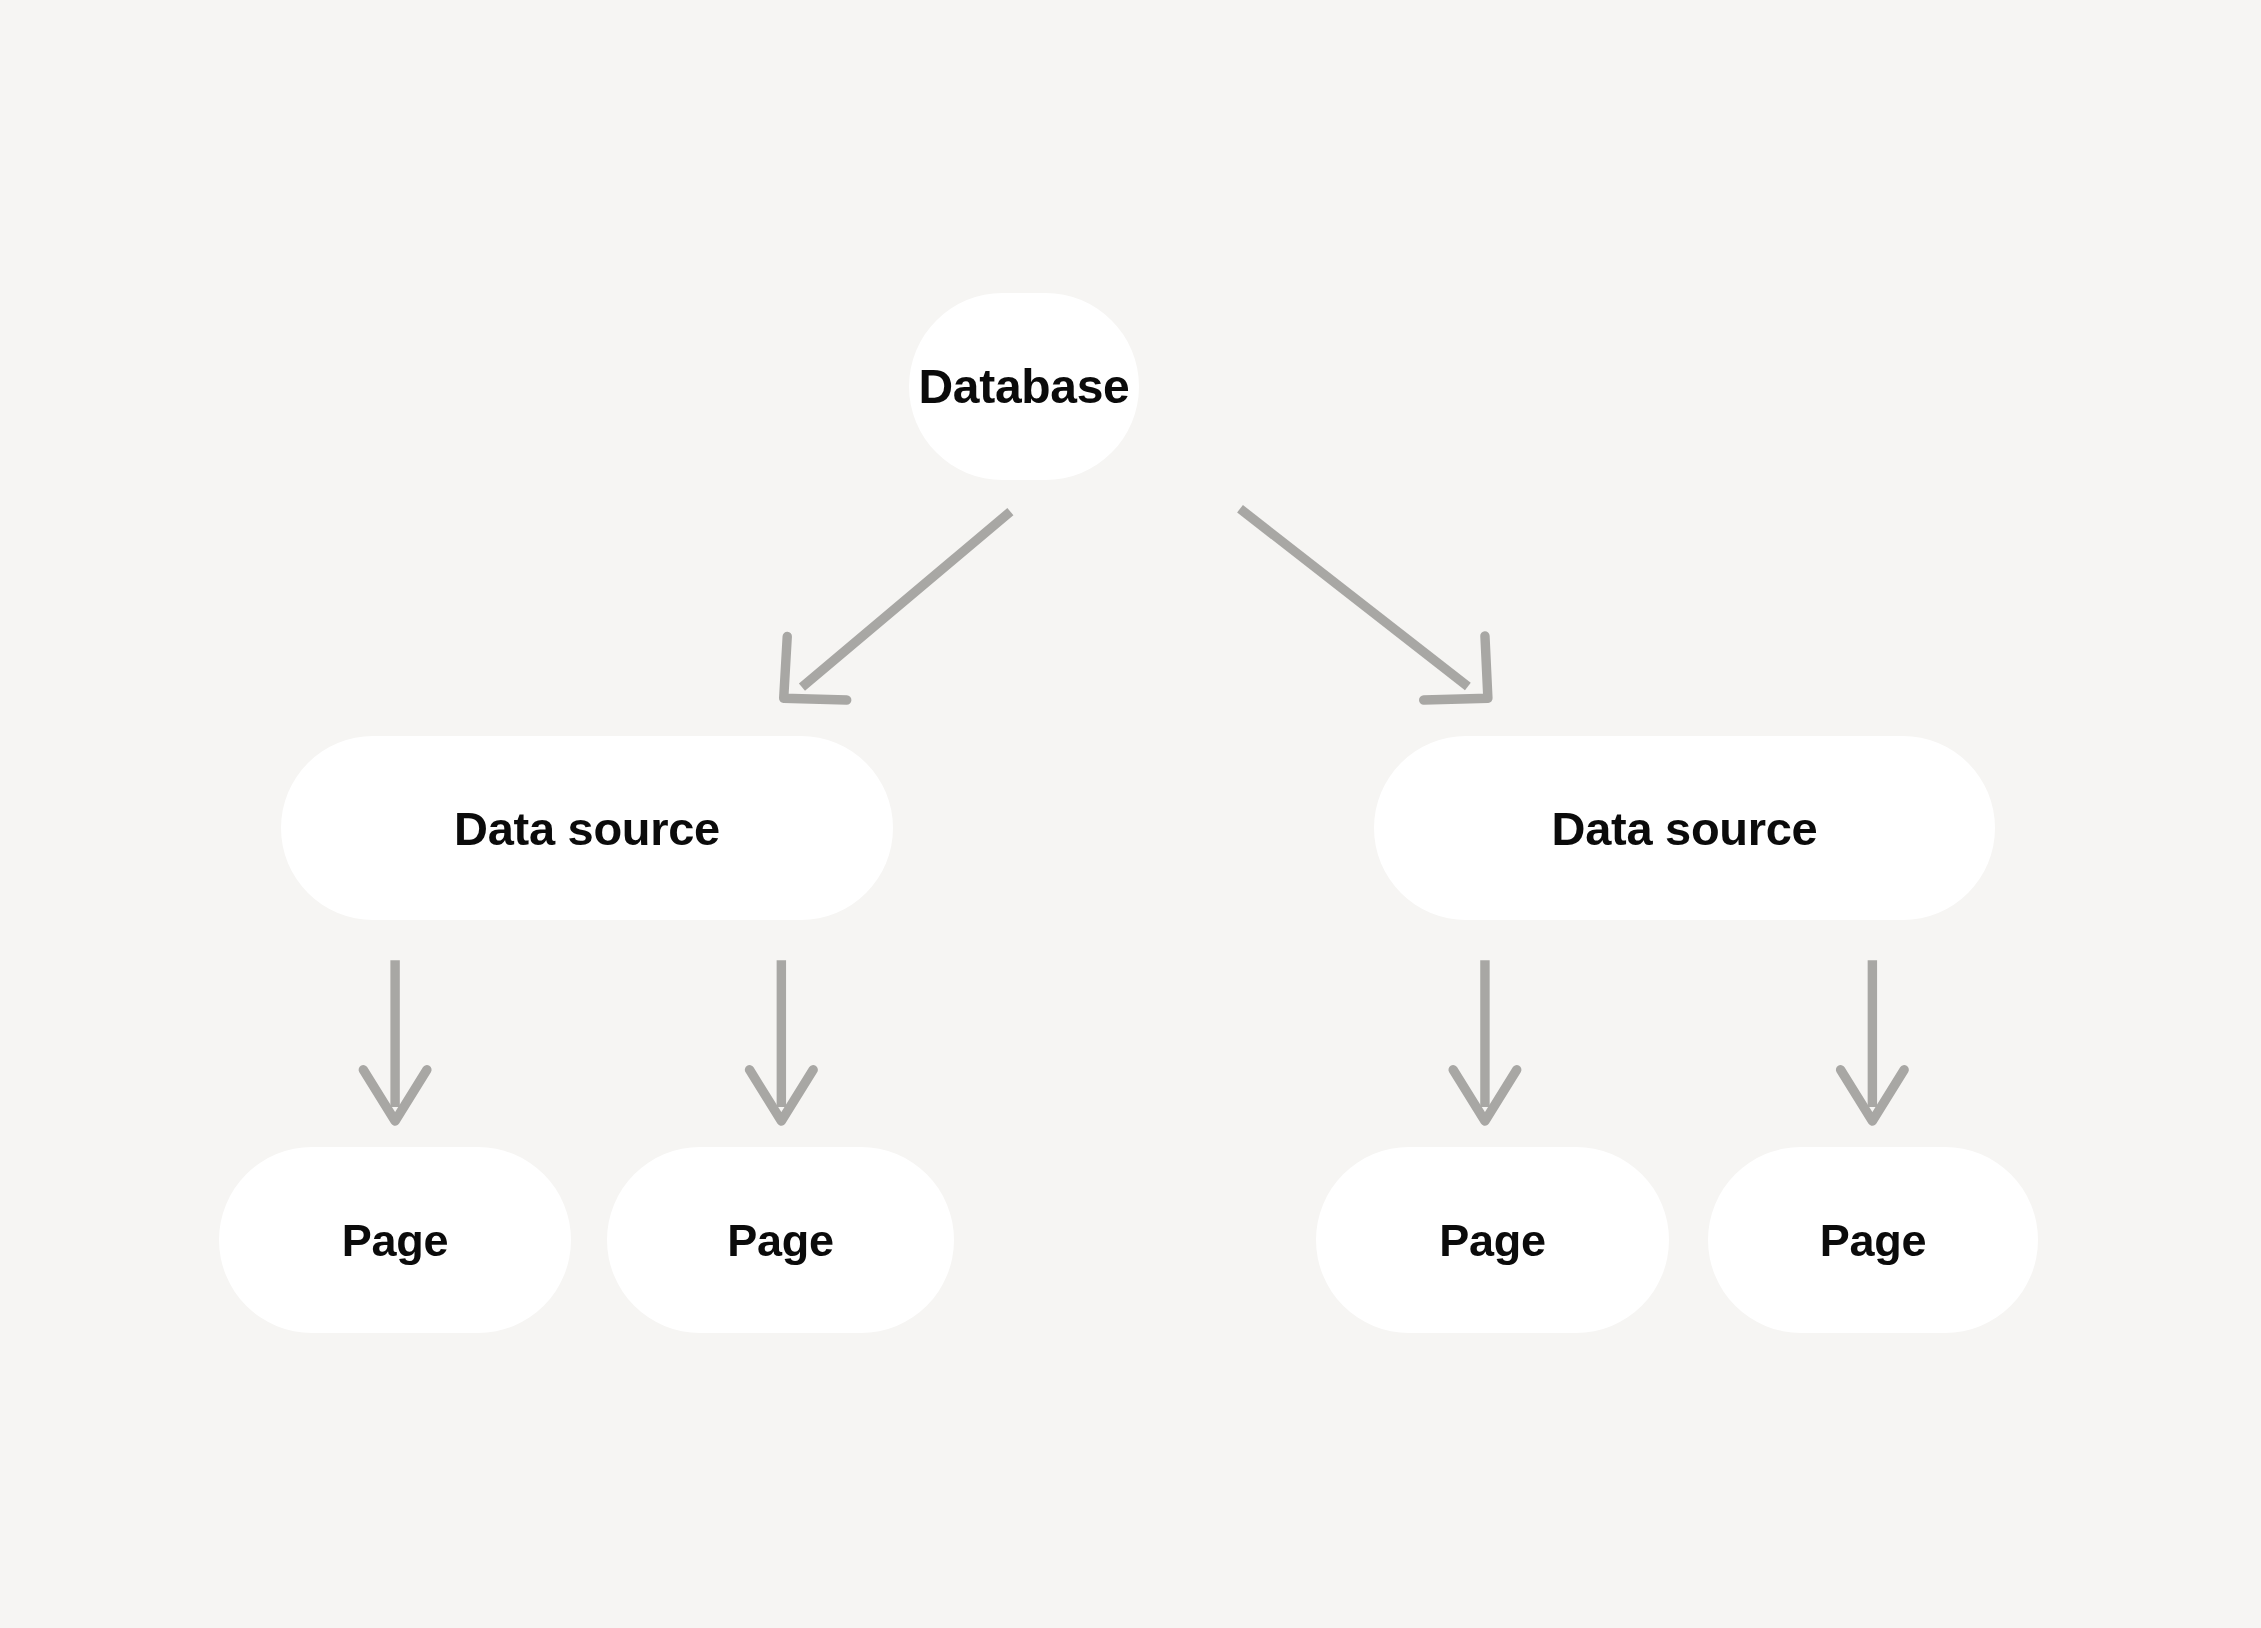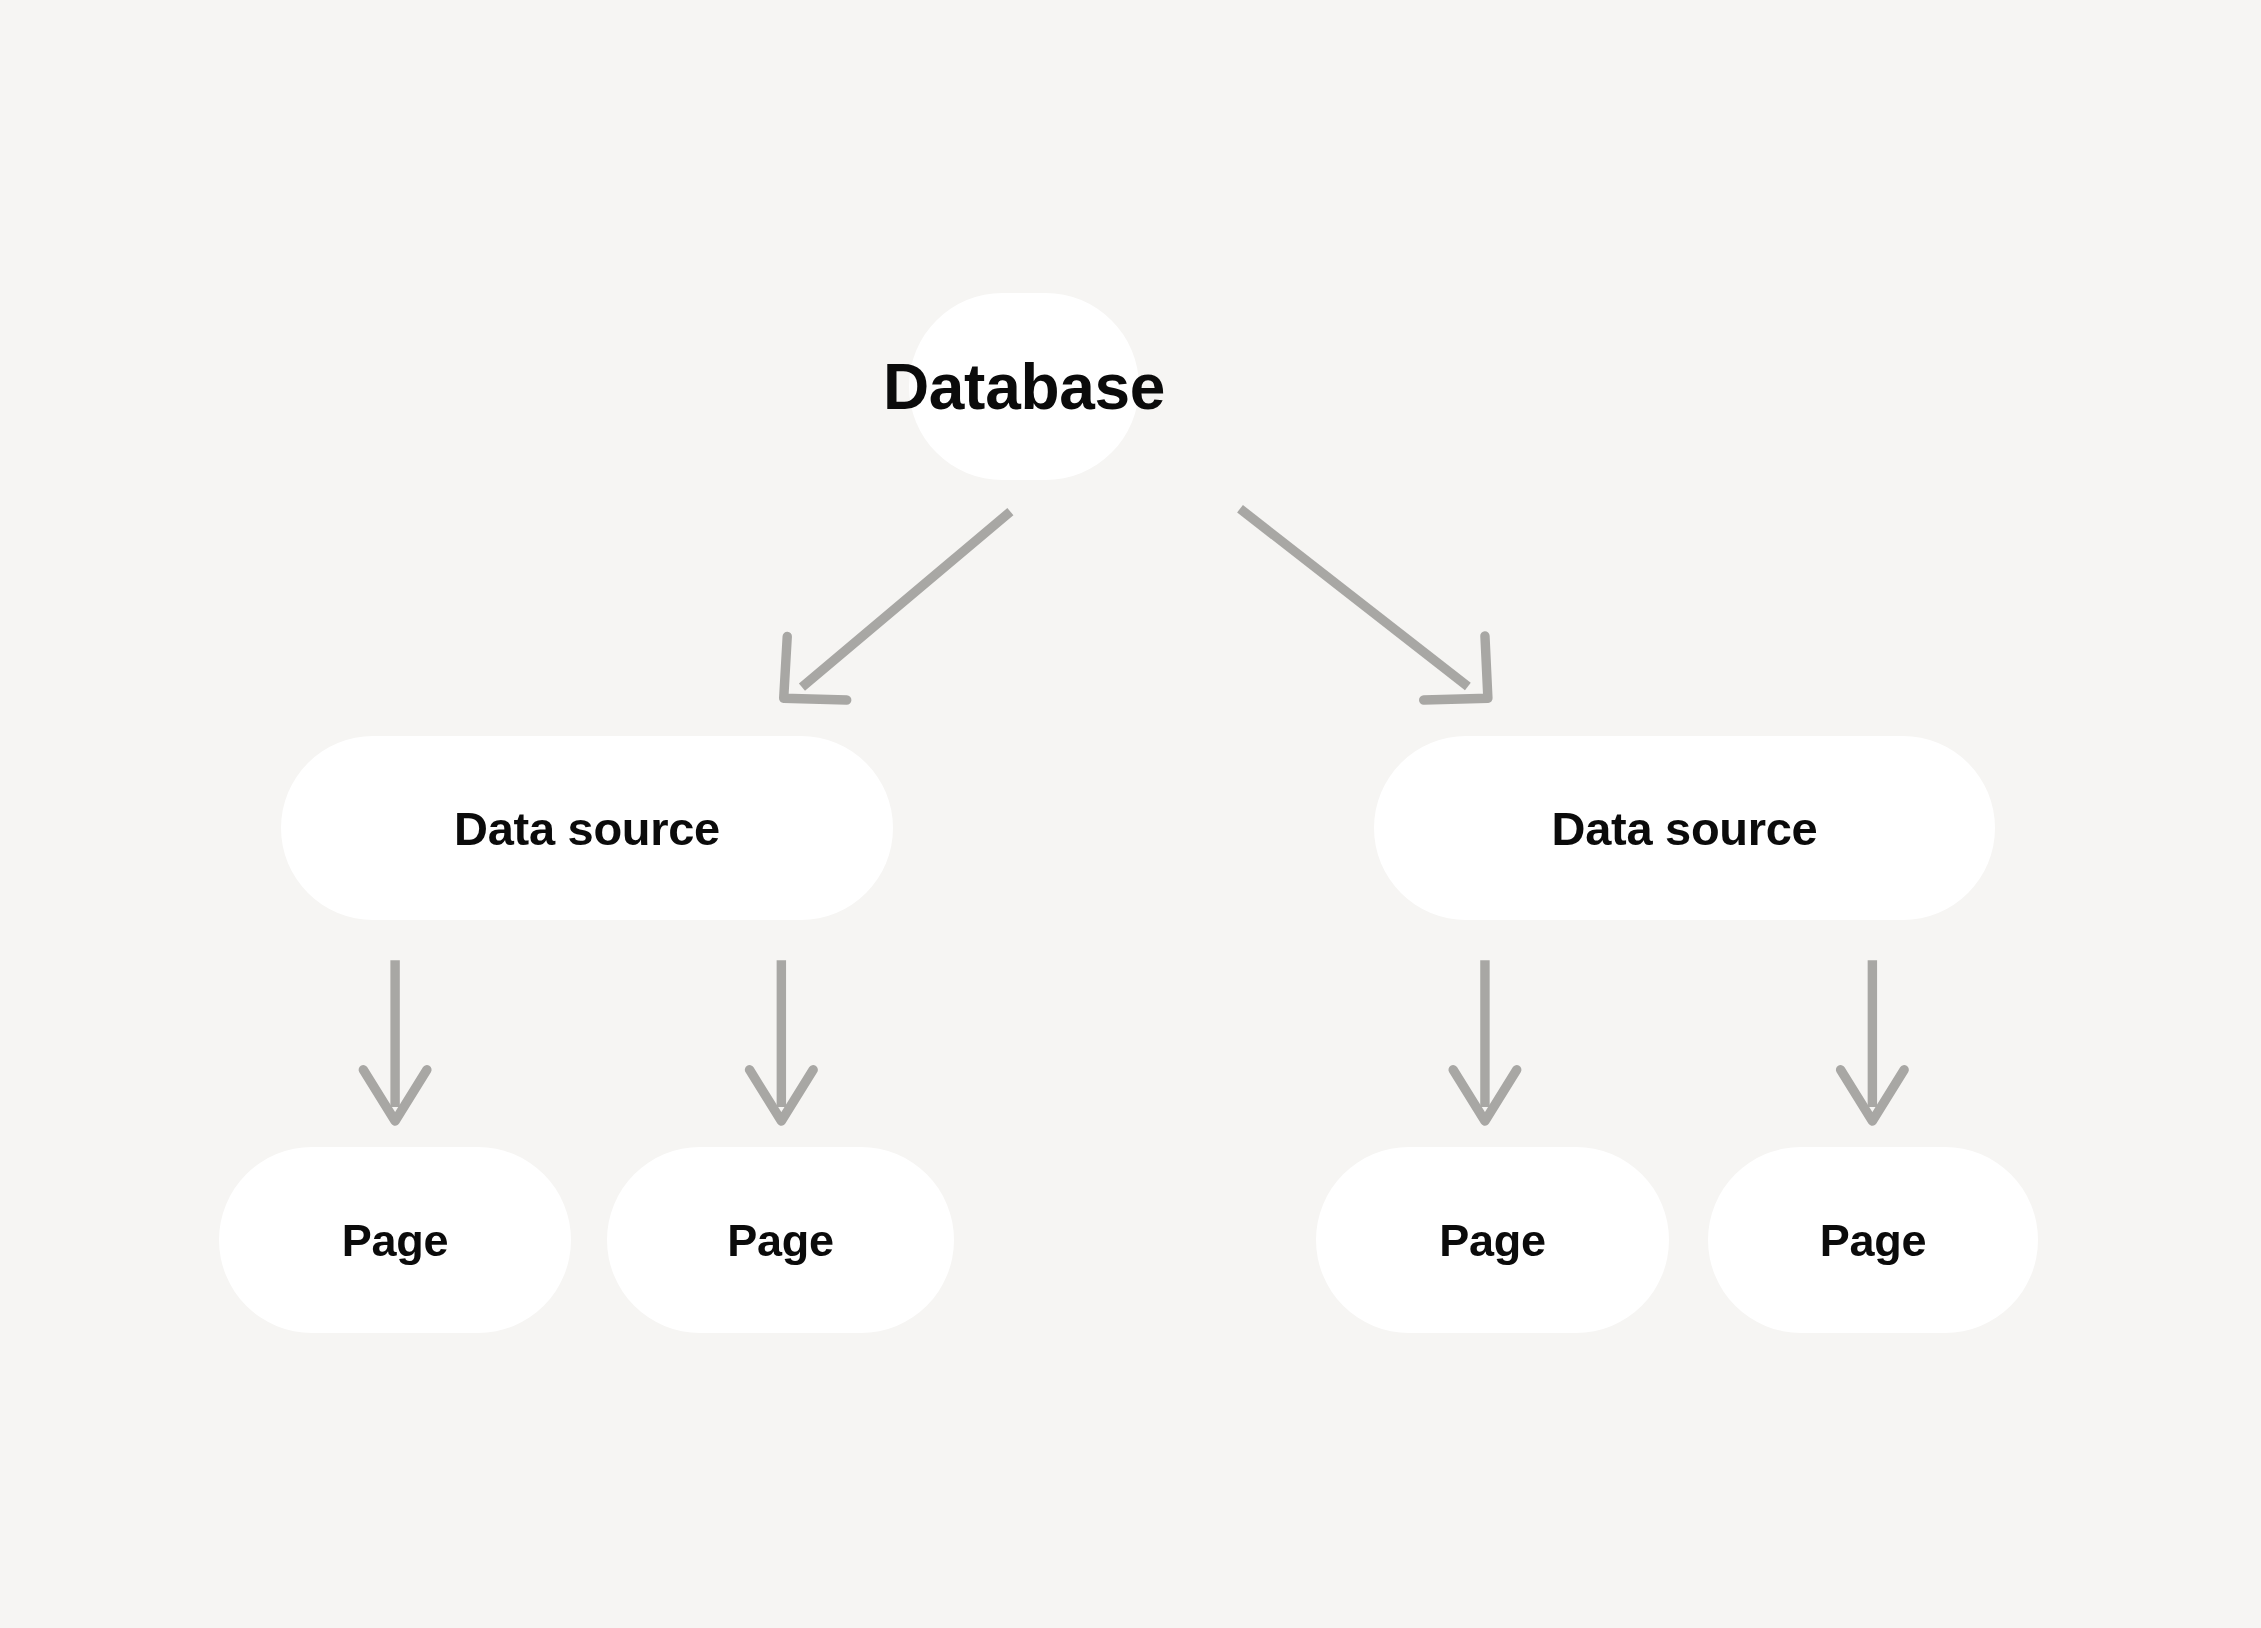--- a/index.html
+++ b/index.html
@@ -43,21 +43,21 @@
     white-space: nowrap;
     line-height: 1;
   }
   
   #node-database {
     left: 909px;
     top: 293px;
     width: 230px;
     height: 187px;
   }
-  #node-database .node-label { font-size: 64px; }
+  #node-database .node-label { font-size: 48px; }
 
   
   #node-datasource-1 {
     left: 281px;
     top: 736px;
     width: 612px;
     height: 184px;
   }
   #node-datasource-2 {
     left: 1374px;

